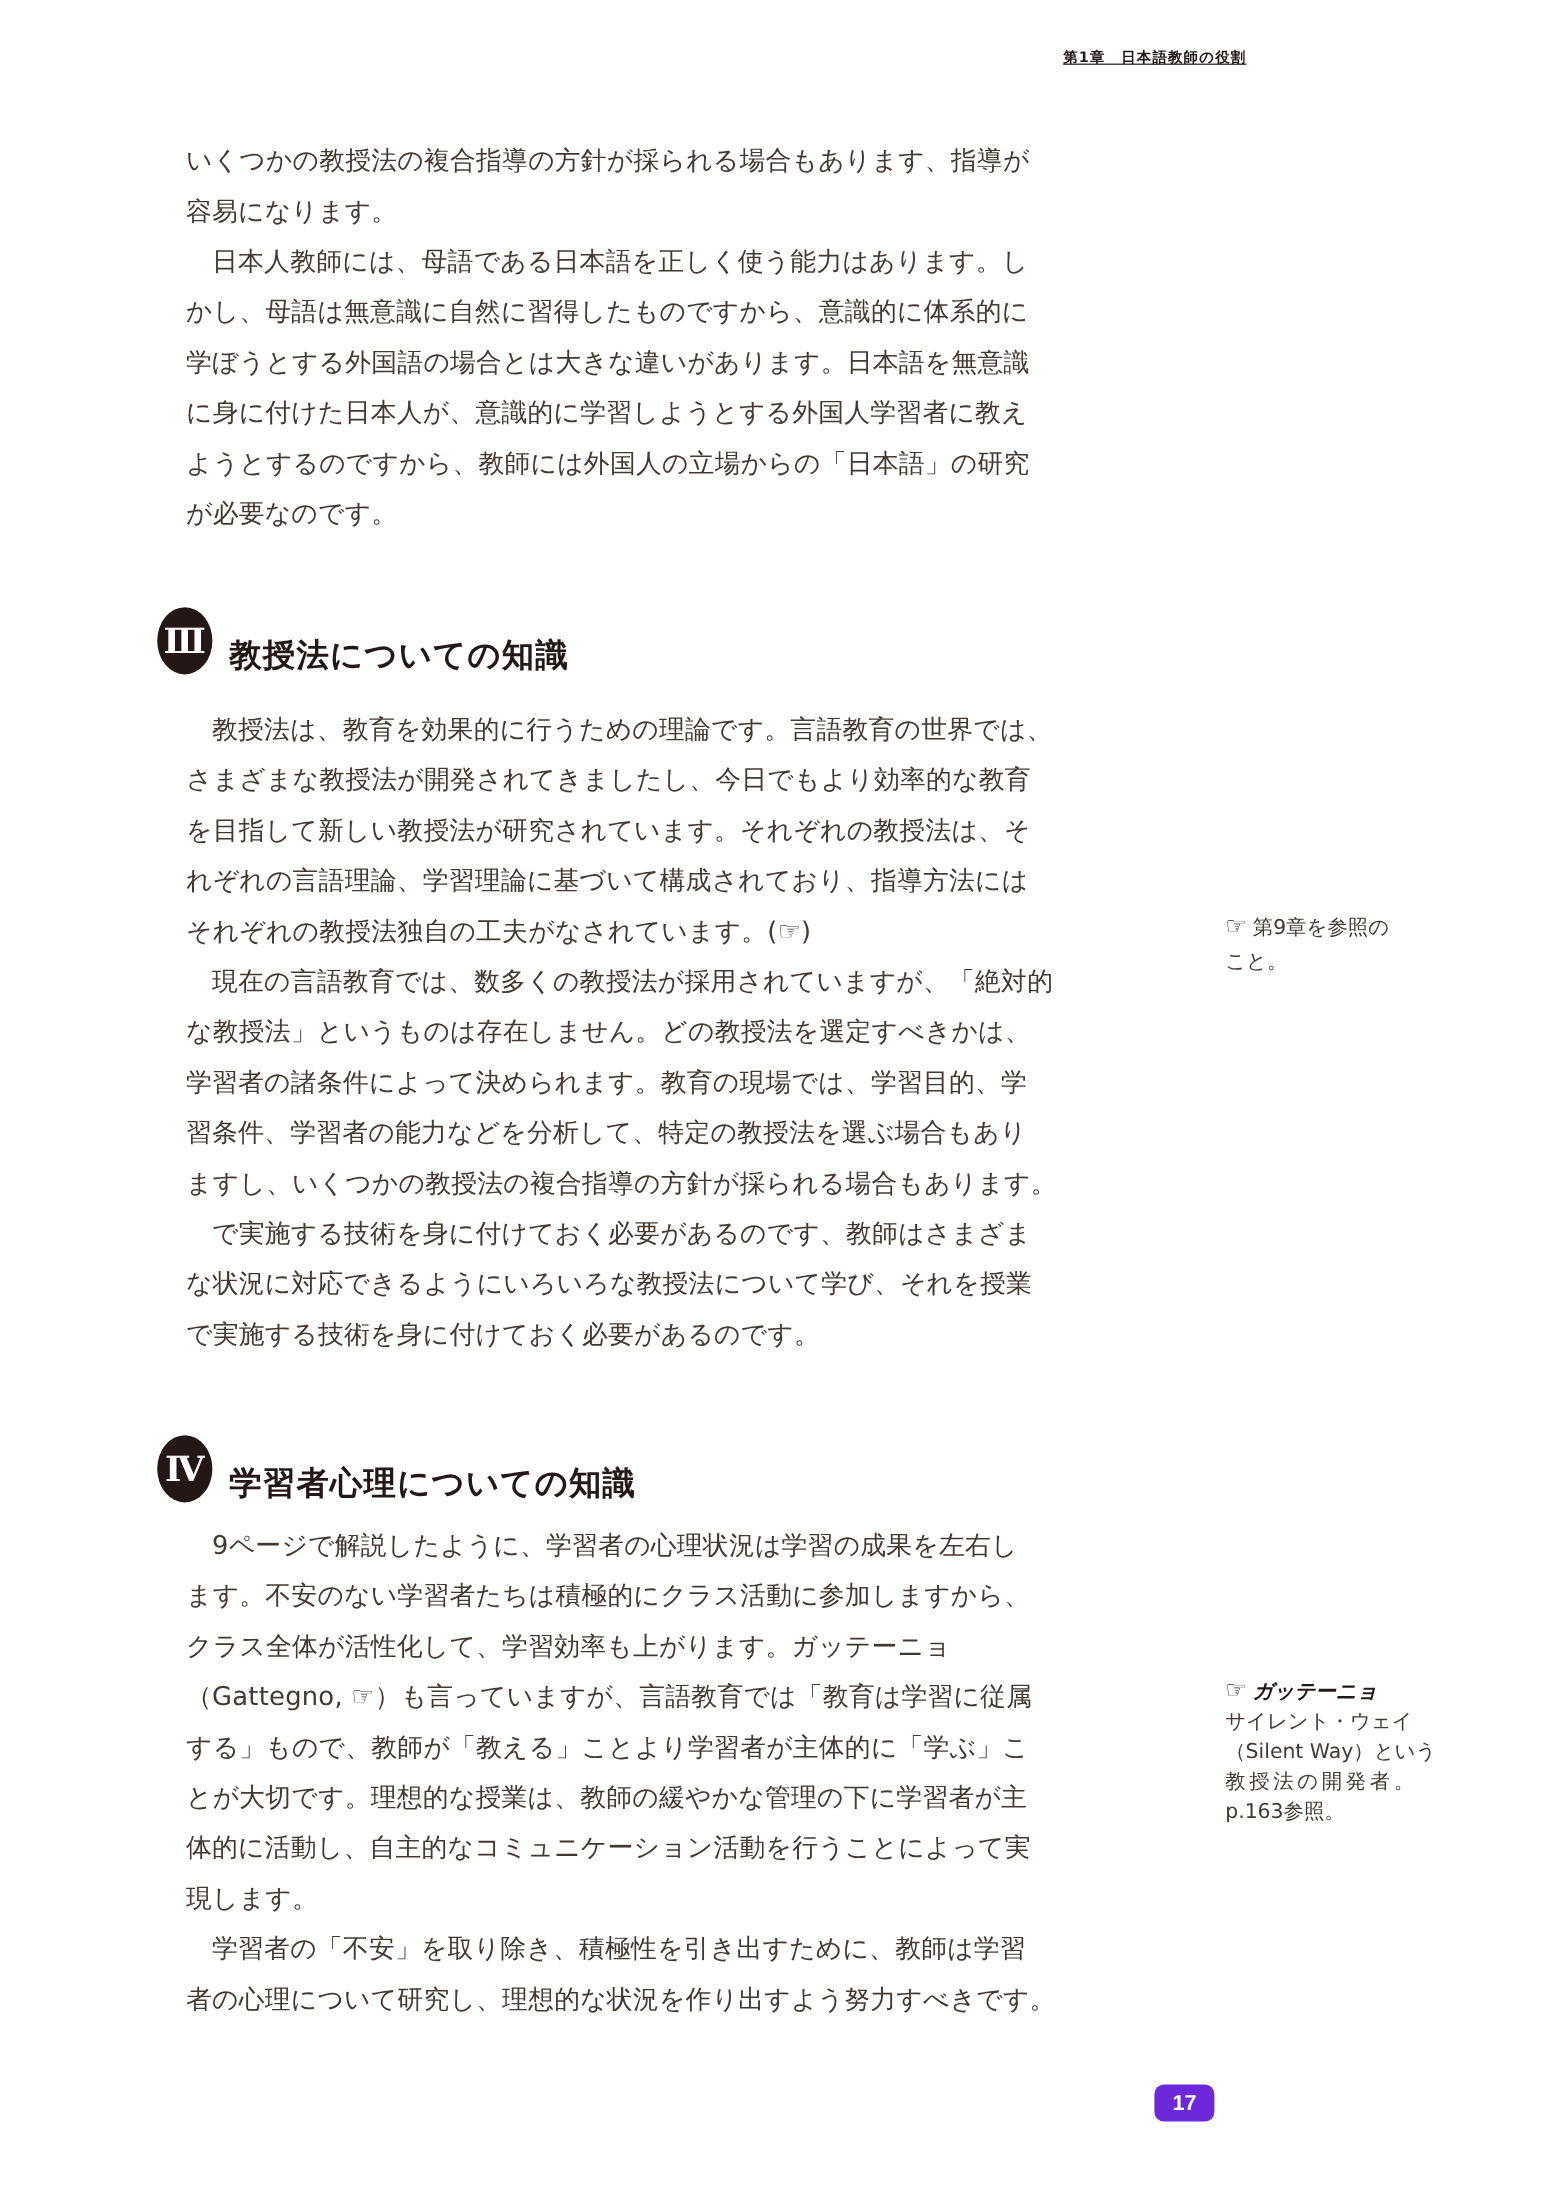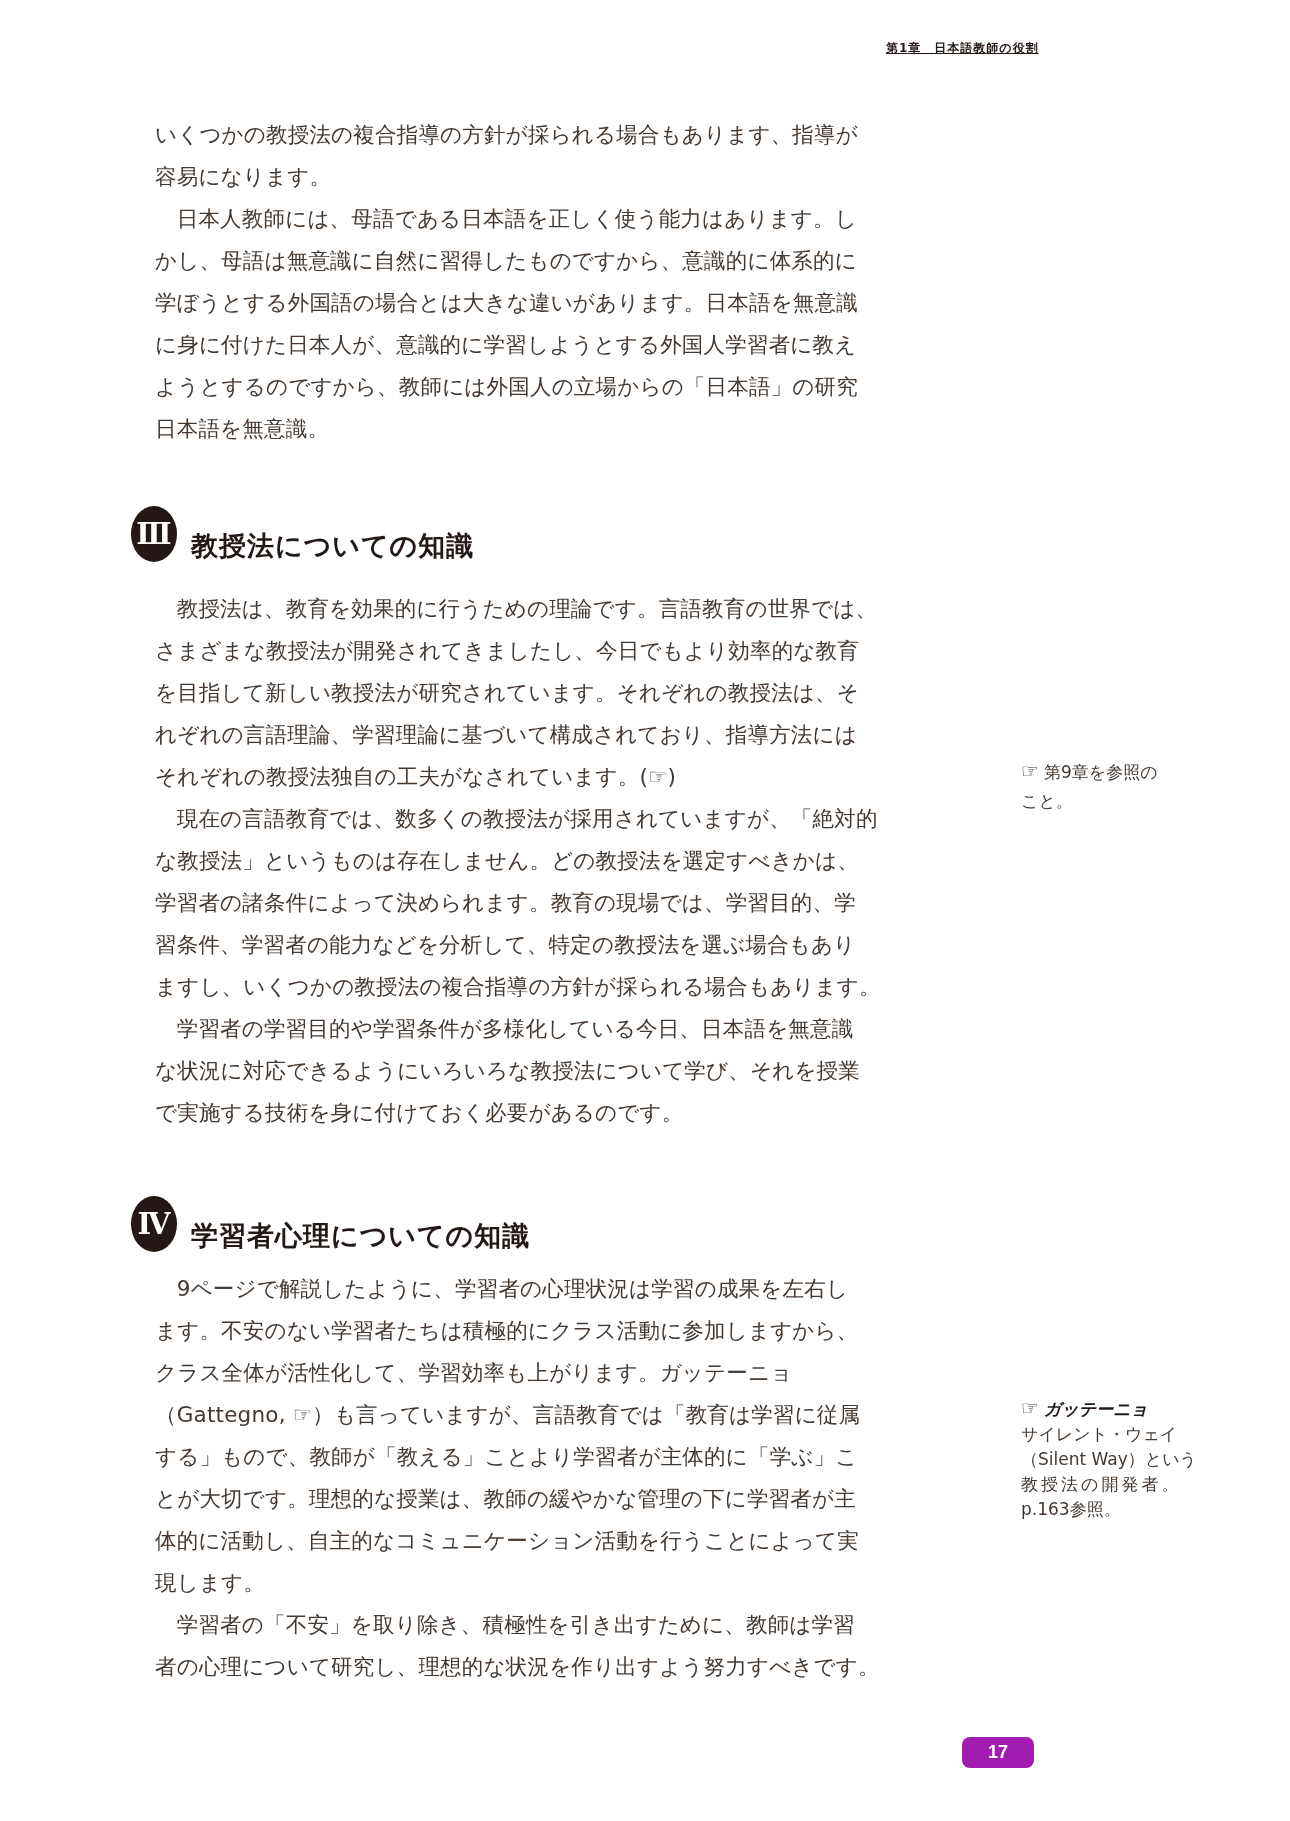--- a/index.html
+++ b/index.html
@@ -35,22 +35,22 @@
   .note {
     position:absolute; left:1021px; width:175px; font-size:17px; color:#443830;
   }
   .note1 { top:757px; line-height:29px; }
   .note2 { top:1396px; line-height:25px; }
   .nline { white-space:nowrap; }
   .note-head { font-weight:bold; color:#231815;font-style:italic; }
   .hand { font-size:20px; margin-right:5px; color:#231815; }
   .spaced { letter-spacing:3px; }
   .pagenum-badge {
-    position:absolute; left:962px; top:1737px; width:72px; height:31px;
-    background:#a21caf; border-radius:8px; color:#ffffff;
+    position:absolute; left:962px; top:1737px; width:50px; height:31px;
+    background:#6d28d9; border-radius:8px; color:#ffffff;
     display:flex; align-items:center; justify-content:center;
     font-size:18px; font-weight:bold; font-family:"Liberation Sans", sans-serif;
   }
 </style>
 </head>
 <body>
 
 <div class="page">
 
   <div class="header">第1章　日本語教師の役割</div>
@@ -59,21 +59,21 @@
     <div class="line">いくつかの教授法の複合指導の方針が採られる場合もあります、指導が</div>
     <div class="line">容易になります。</div>
   </div>
 
   <div class="para" style="top:198px">
     <div class="line">　日本人教師には、母語である日本語を正しく使う能力はあります。し</div>
     <div class="line">かし、母語は無意識に自然に習得したものですから、意識的に体系的に</div>
     <div class="line">学ぼうとする外国語の場合とは大きな違いがあります。日本語を無意識</div>
     <div class="line">に身に付けた日本人が、意識的に学習しようとする外国人学習者に教え</div>
     <div class="line">ようとするのですから、教師には外国人の立場からの「日本語」の研究</div>
-    <div class="line">日本語を無意識。</div>
+    <div class="line">が必要なのです。</div>
   </div>
 
   <div class="section" style="top:506px">
     <div class="badge-circle">
       <span>Ⅲ</span>
     </div>
     <div class="sec-title">教授法についての知識</div>
   </div>
 
   <div class="para" style="top:588px">
@@ -86,21 +86,21 @@
 
   <div class="para" style="top:798px">
     <div class="line">　現在の言語教育では、数多くの教授法が採用されていますが、「絶対的</div>
     <div class="line">な教授法」というものは存在しません。どの教授法を選定すべきかは、</div>
     <div class="line">学習者の諸条件によって決められます。教育の現場では、学習目的、学</div>
     <div class="line">習条件、学習者の能力などを分析して、特定の教授法を選ぶ場合もあり</div>
     <div class="line">ますし、いくつかの教授法の複合指導の方針が採られる場合もあります。</div>
   </div>
 
   <div class="para" style="top:1008px">
-    <div class="line">　学習者の学習目的や学習条件が多様化している今日、日本語を無意識</div>
+    <div class="line">　で実施する技術を身に付けておく必要があるのです、教師はさまざま</div>
     <div class="line">な状況に対応できるようにいろいろな教授法について学び、それを授業</div>
     <div class="line">で実施する技術を身に付けておく必要があるのです。</div>
   </div>
 
   <div class="section" style="top:1196px">
     <div class="badge-circle">
       <span>Ⅳ</span>
     </div>
     <div class="sec-title">学習者心理についての知識</div>
   </div>

